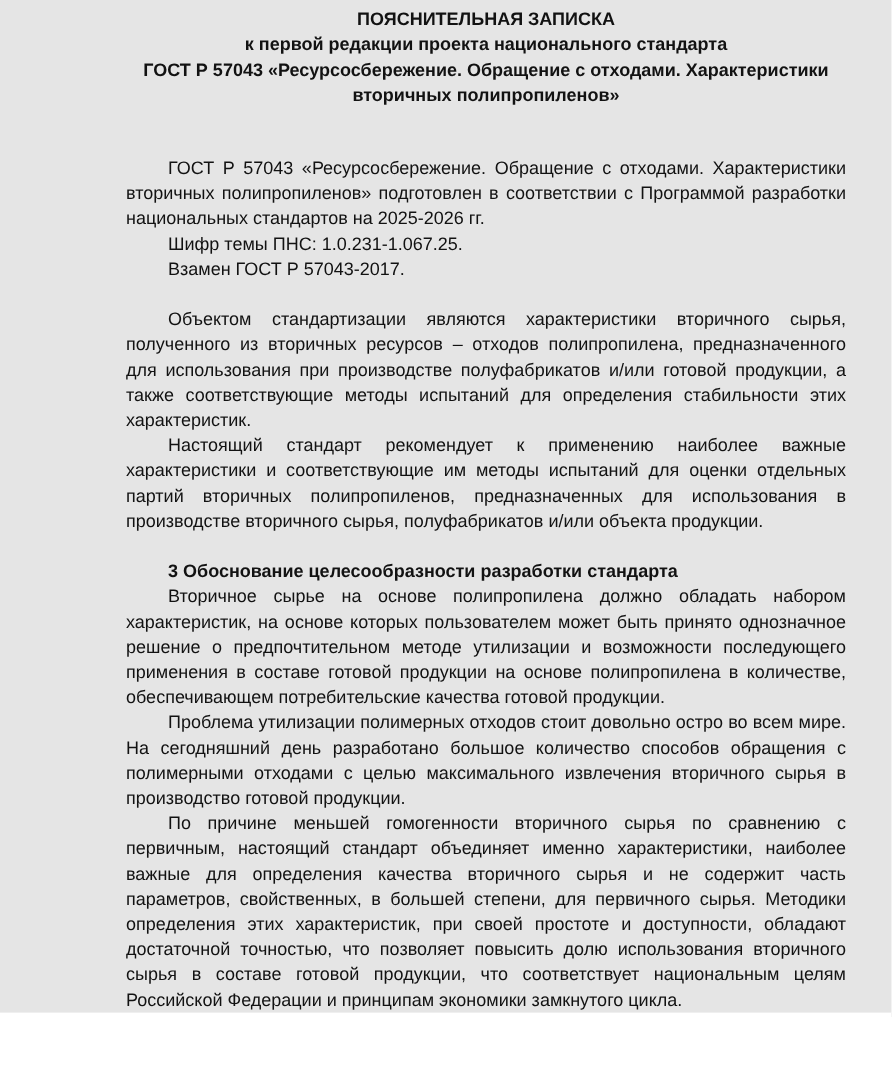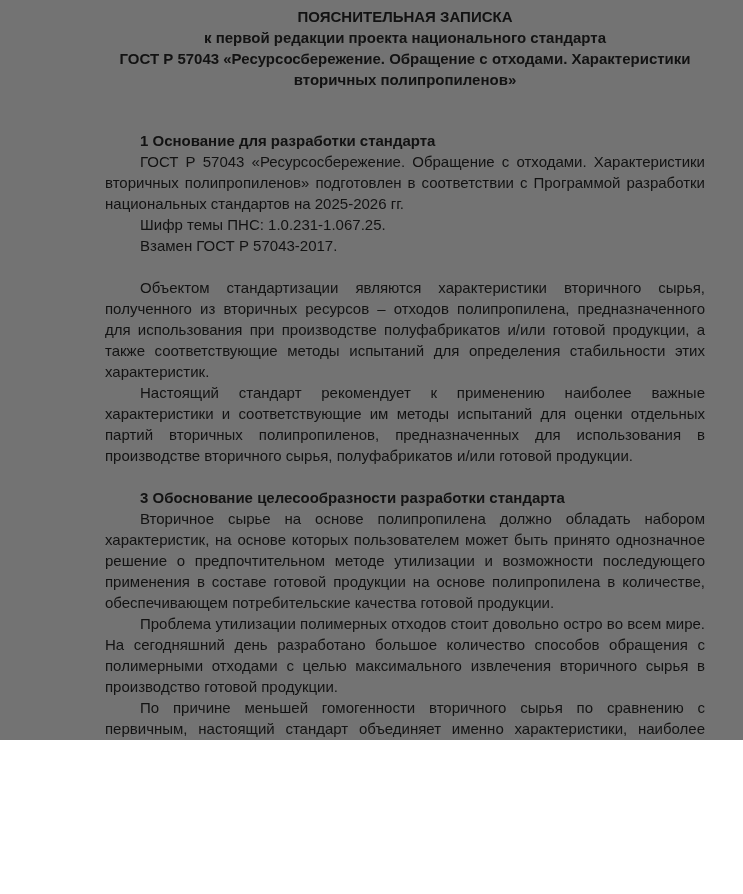--- a/index.html
+++ b/index.html
@@ -1,21 +1,21 @@
 <!DOCTYPE html>
 <html><head>
 <meta charset="utf-8">
 <style>
   html, body { margin: 0; padding: 0; background: #ffffff; }
   .page {
     position: relative;
     width: 743px;
-    height: 740px;
+    height: 844px;
     overflow: hidden;
-    background: #737373;
+    background: #e5e5e5;
     color: #121212;
     font-family: "Liberation Sans", sans-serif;
     font-size: 15px;
     line-height: 21px;
   }
   .content {
     padding: 6px 38px 0 105px;
   }
   .doc-title {
     text-align: center;
@@ -44,29 +44,28 @@
 <div class="page">
   <div class="content">
 
     <div class="doc-title">
       <div>ПОЯСНИТЕЛЬНАЯ ЗАПИСКА</div>
       <div>к первой редакции проекта национального стандарта</div>
       <div>ГОСТ Р 57043 «Ресурсосбережение. Обращение с отходами. Характеристики вторичных полипропиленов»</div>
     </div>
 
     <div class="section first">
-      <p class="heading">1 Основание для разработки стандарта</p>
       <p>ГОСТ Р 57043 «Ресурсосбережение. Обращение с отходами. Характеристики вторичных полипропиленов» подготовлен в соответствии с Программой разработки национальных стандартов на 2025-2026 гг.</p>
       <p class="plainline">Шифр темы ПНС: 1.0.231-1.067.25.</p>
       <p class="plainline">Взамен ГОСТ Р 57043-2017.</p>
     </div>
 
     <div class="section">
       <p>Объектом стандартизации являются характеристики вторичного сырья, полученного из вторичных ресурсов – отходов полипропилена, предназначенного для использования при производстве полуфабрикатов и/или готовой продукции, а также соответствующие методы испытаний для определения стабильности этих характеристик.</p>
-      <p>Настоящий стандарт рекомендует к применению наиболее важные характеристики и соответствующие им методы испытаний для оценки отдельных партий вторичных полипропиленов, предназначенных для использования в производстве вторичного сырья, полуфабрикатов и/или готовой продукции.</p>
+      <p>Настоящий стандарт рекомендует к применению наиболее важные характеристики и соответствующие им методы испытаний для оценки отдельных партий вторичных полипропиленов, предназначенных для использования в производстве вторичного сырья, полуфабрикатов и/или объекта продукции.</p>
     </div>
 
     <div class="section">
       <p class="heading">3 Обоснование целесообразности разработки стандарта</p>
       <p>Вторичное сырье на основе полипропилена должно обладать набором характеристик, на основе которых пользователем может быть принято однозначное решение о предпочтительном методе утилизации и возможности последующего применения в составе готовой продукции на основе полипропилена в количестве, обеспечивающем потребительские качества готовой продукции.</p>
       <p>Проблема утилизации полимерных отходов стоит довольно остро во всем мире. На сегодняшний день разработано большое количество способов обращения с полимерными отходами с целью максимального извлечения вторичного сырья в производство готовой продукции.</p>
       <p>По причине меньшей гомогенности вторичного сырья по сравнению с первичным, настоящий стандарт объединяет именно характеристики, наиболее важные для определения качества вторичного сырья и не содержит часть параметров, свойственных, в большей степени, для первичного сырья. Методики определения этих характеристик, при своей простоте и доступности, обладают достаточной точностью, что позволяет повысить долю использования вторичного сырья в составе готовой продукции, что соответствует национальным целям Российской Федерации и принципам экономики замкнутого цикла.</p>
     </div>
 
   </div>

